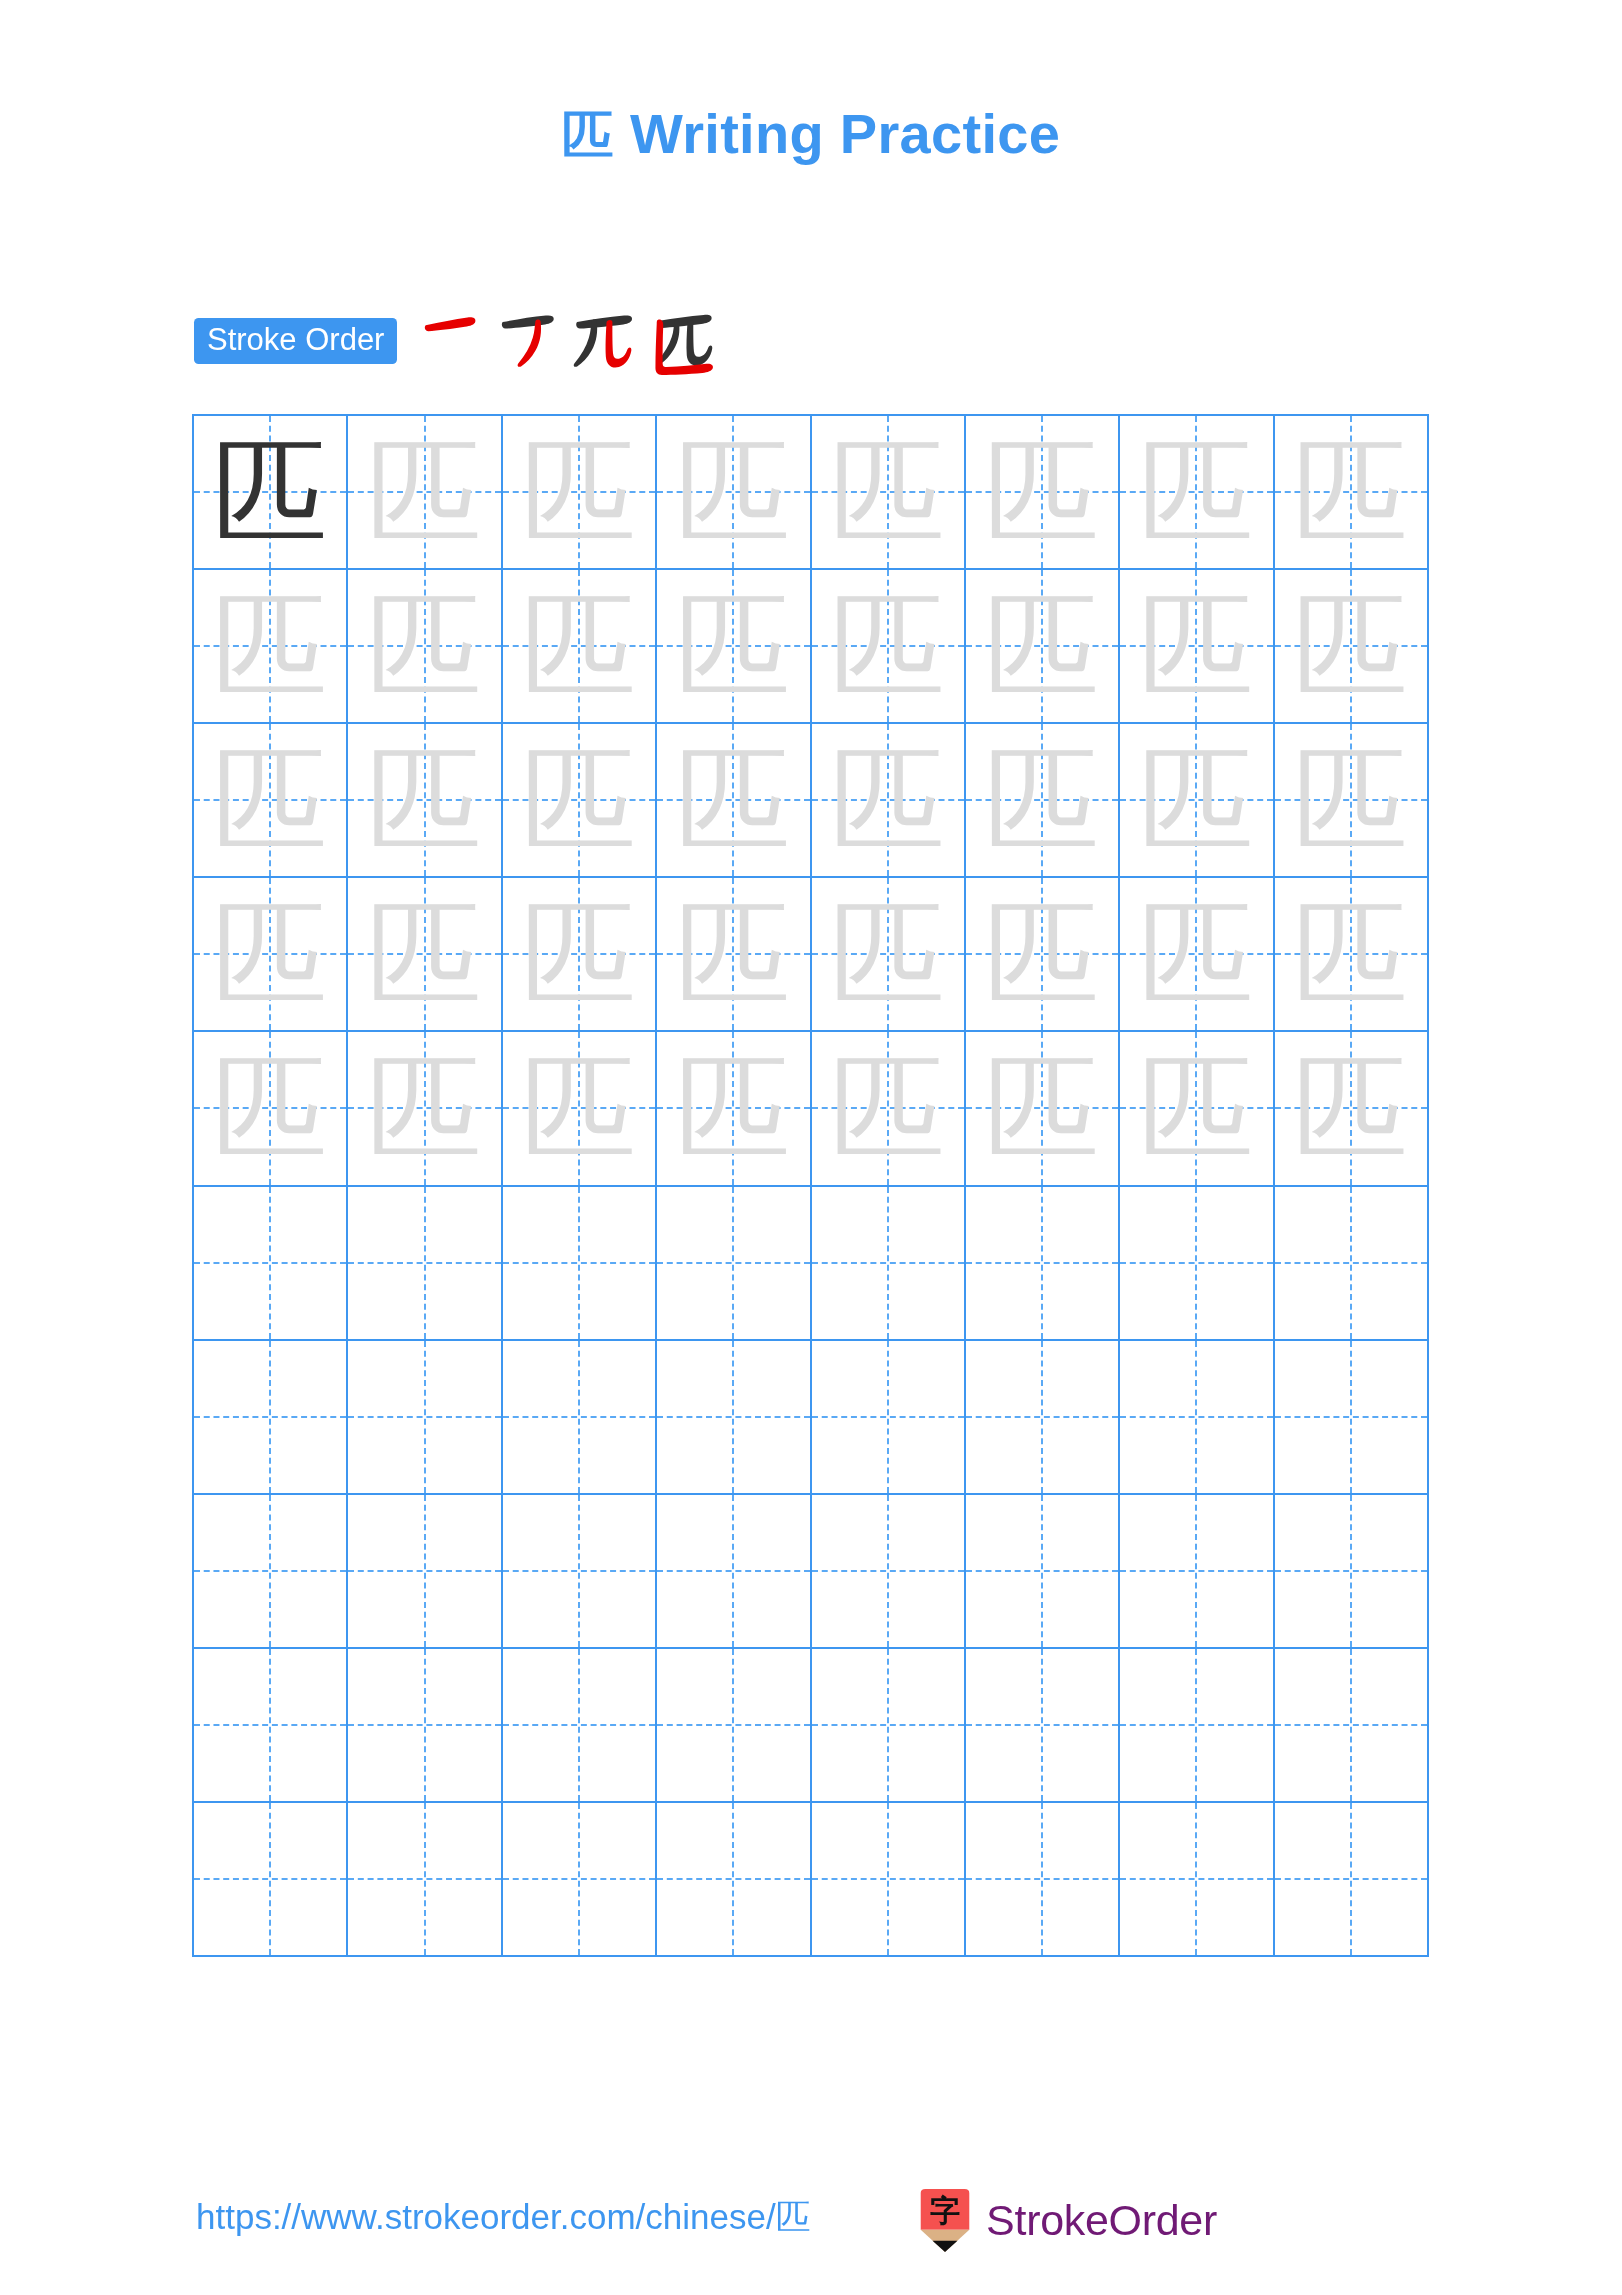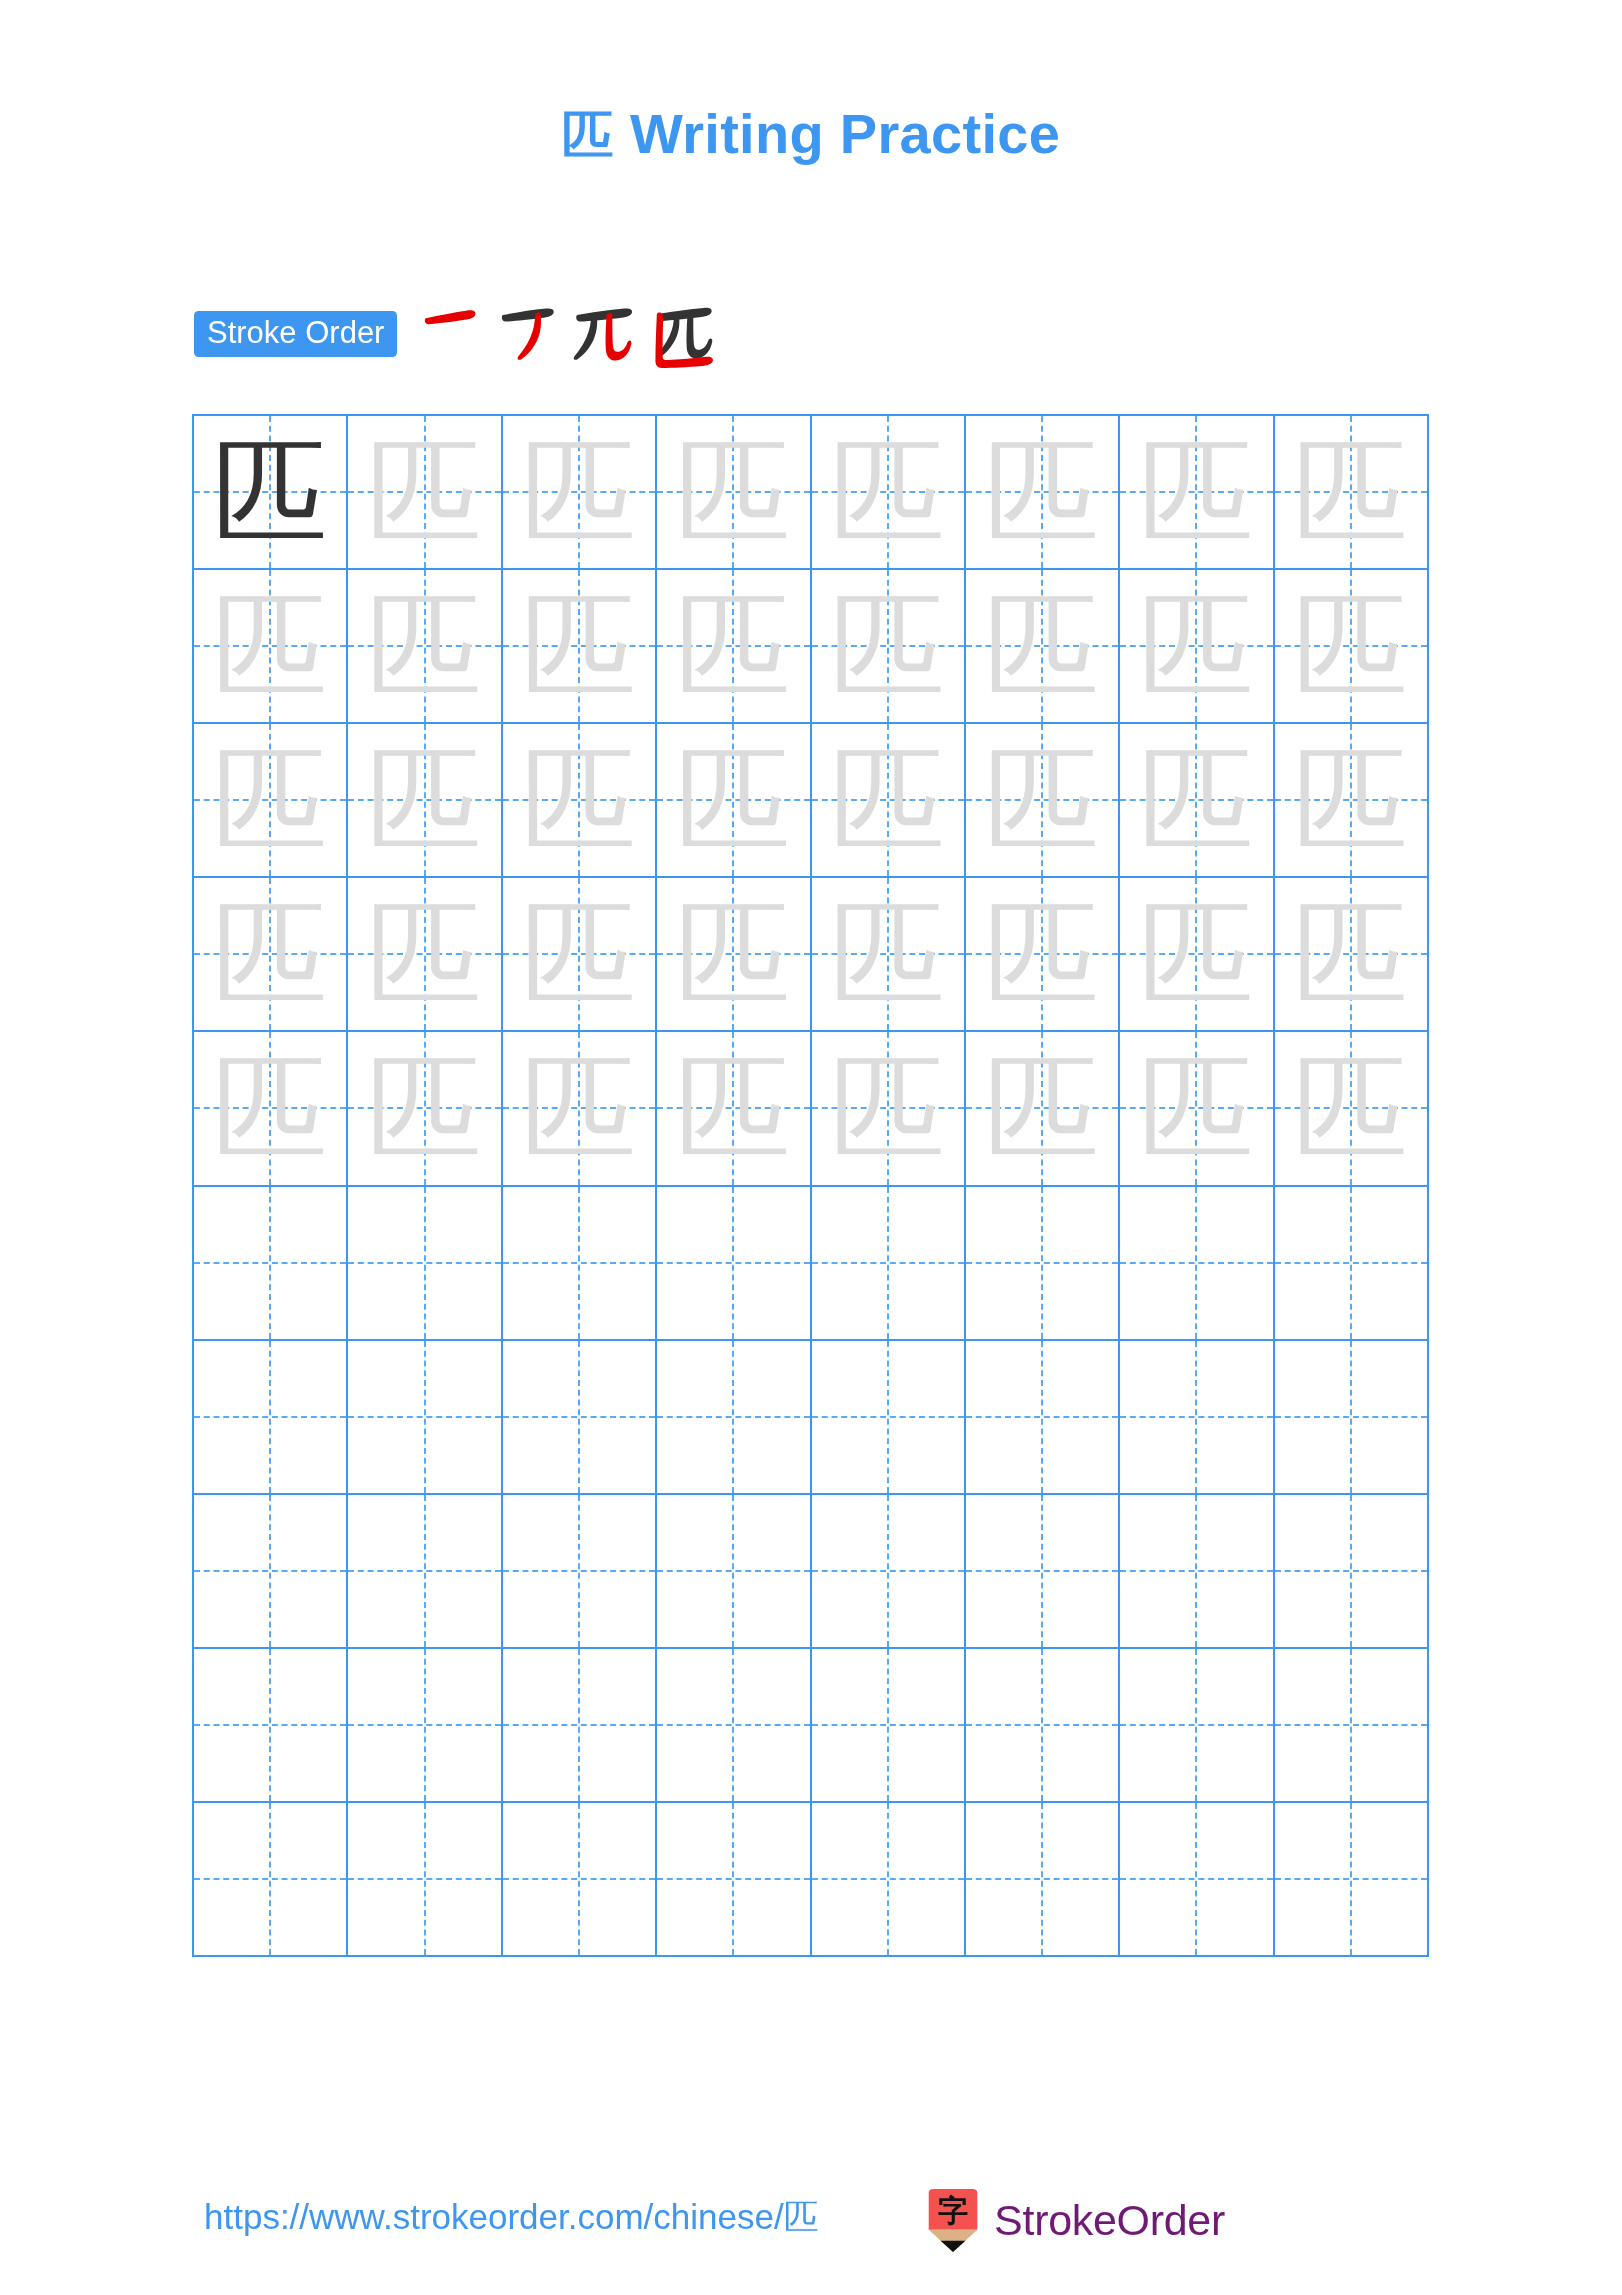--- a/index.html
+++ b/index.html
@@ -30,21 +30,21 @@
     white-space: nowrap;
   }
   .page-title .t-char {
     font-family: "DejaVu Sans", sans-serif;
     font-size: 52px;
   }
 
   
   .stroke-order-row {
     position: absolute;
-    top: 298px;
+    top: 305px;
     left: 194px;
     display: flex;
     align-items: center;
     height: 72px;
   }
   .stroke-order-badge {
     background: #3d96f0;
     color: #ffffff;
     font-size: 31px;
     padding: 5.9px 13px 8.5px 13px;
@@ -120,21 +120,21 @@
     font-size: 115px;
     line-height: 1;
     user-select: none;
   }
   .cell-char.dark  { color: #333333; }
   .cell-char.light { color: #dcdcdc; }
 
   
   .footer {
     position: absolute;
-    left: 10px;
+    left: 2px;
     top: 2186px;
     width: 1393px;
     height: 79px;
   }
   .footer-url {
     position: absolute;
     left: 194px;
     top: 7.9px;
     font-size: 35px;
     color: #3d96f0;

